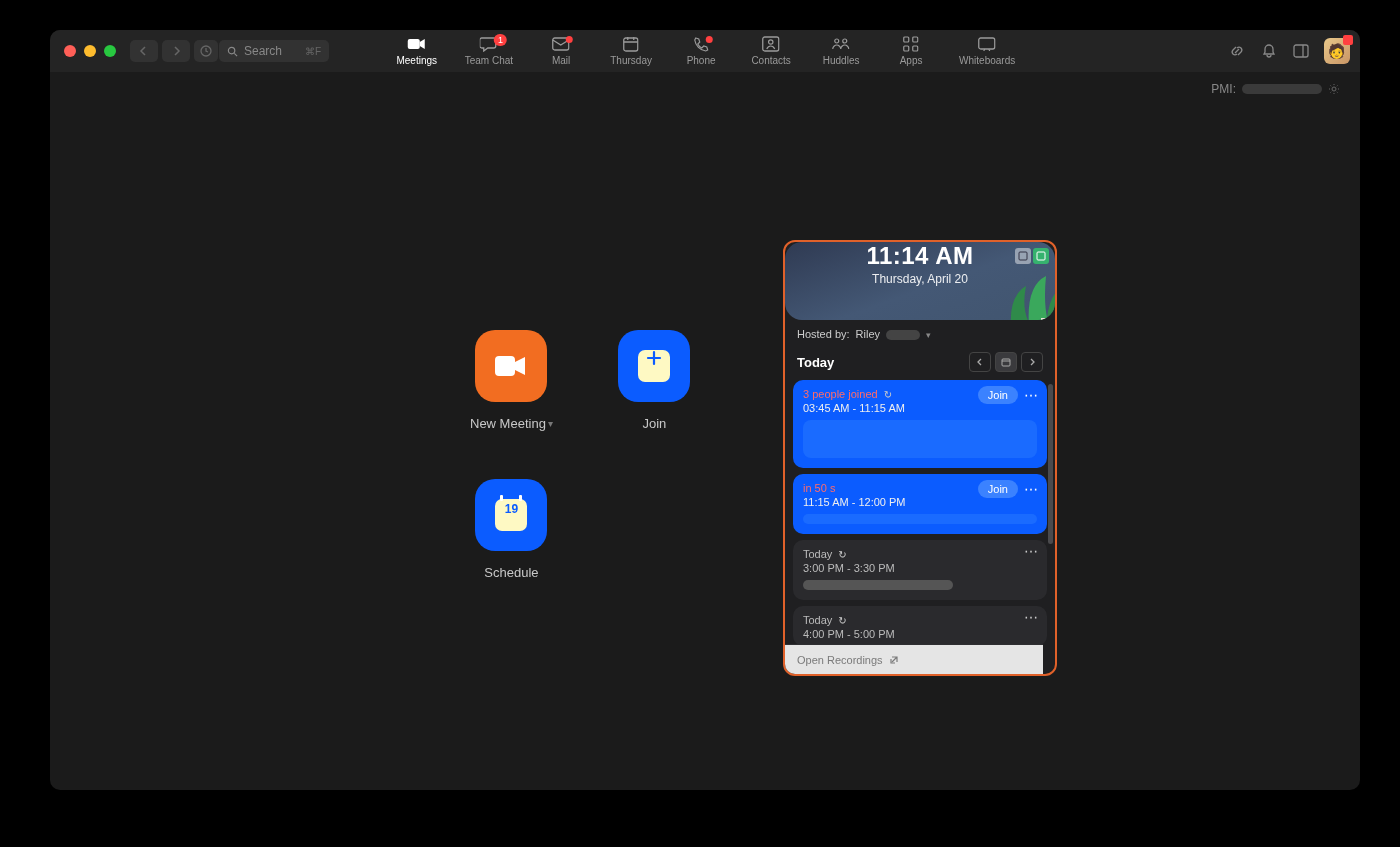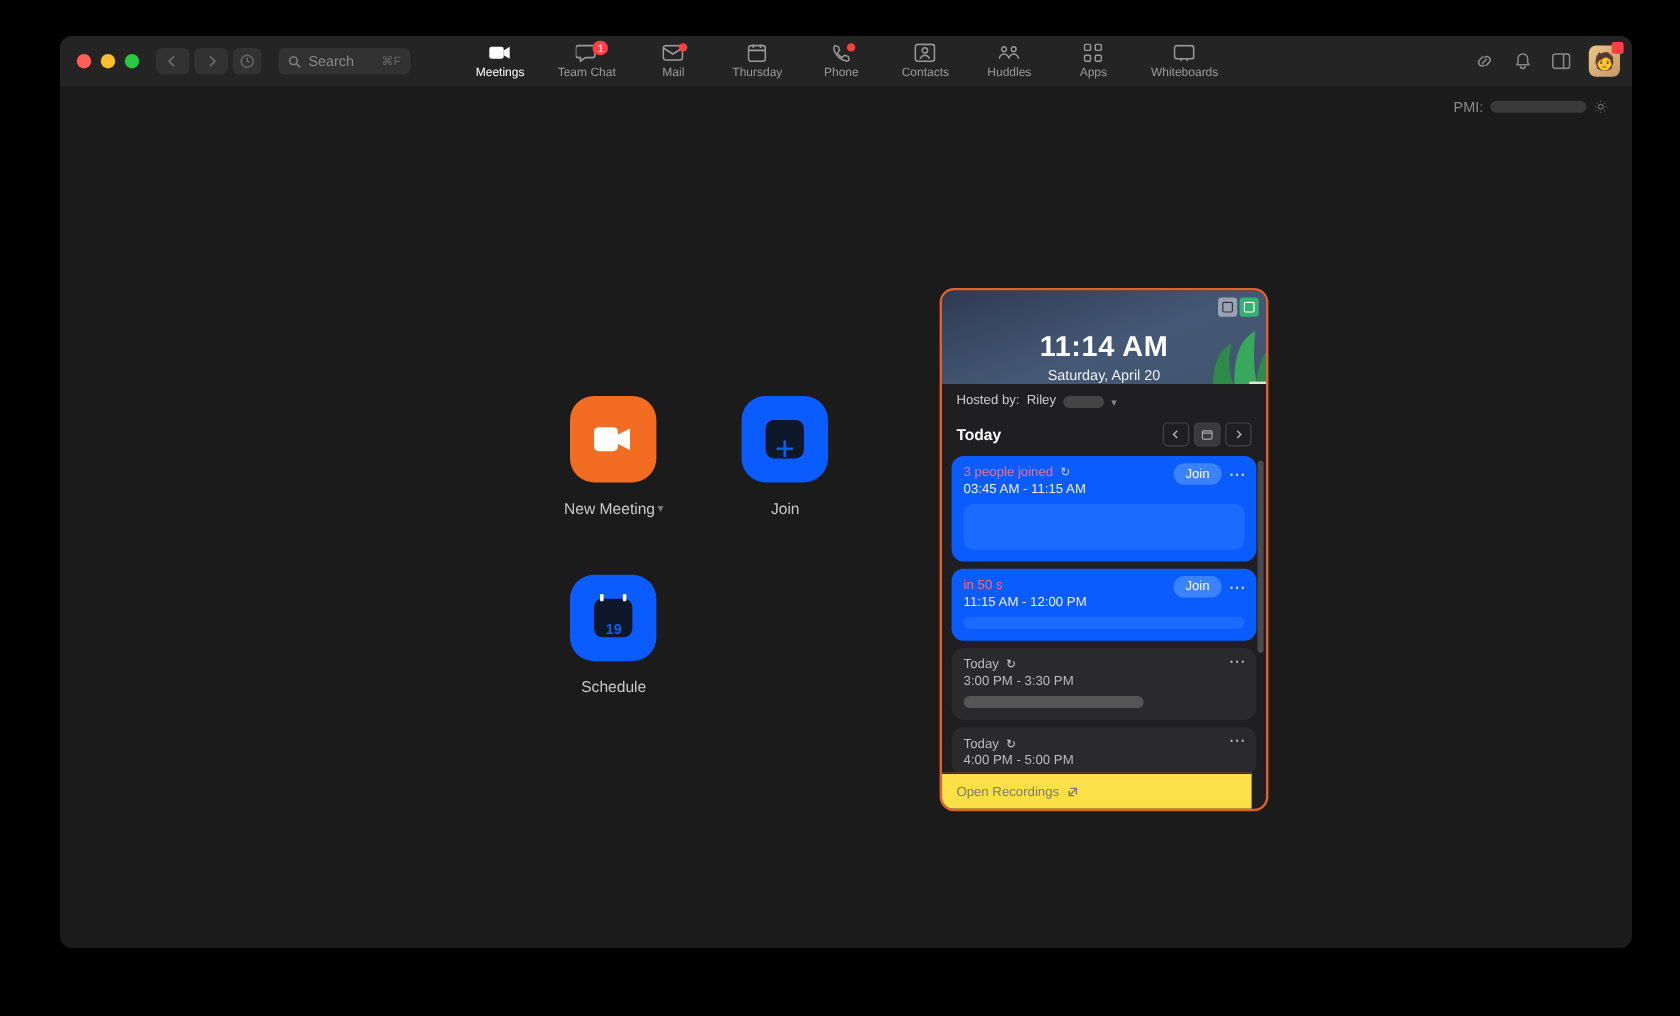--- a/index.html
+++ b/index.html
@@ -20,21 +20,21 @@
   .nav-arrows { display: flex; gap: 4px; margin-left: 14px; }
   .arrow-btn {
     width: 28px; height: 22px; background: #323232; border-radius: 5px;
     display: flex; align-items: center; justify-content: center; color: #666; font-size: 12px;
   }
   .history-btn {
     width: 24px; height: 22px; background: #323232; border-radius: 5px; margin-left: 4px;
     display: flex; align-items: center; justify-content: center; color: #666;
   }
   .search-box {
-    margin-left: 14px; width: 110px; height: 22px; background: #323232; border-radius: 5px;
+    margin-left: 1px; width: 110px; height: 22px; background: #323232; border-radius: 5px;
     display: flex; align-items: center; padding: 0 8px; color: #888; font-size: 12px; gap: 6px;
     position: relative;
   }
   .search-box .shortcut { position: absolute; right: 8px; font-size: 10px; color: #666; }
   .nav-tabs {
     position: absolute; left: 50%; transform: translateX(-50%); display: flex; gap: 26px; height: 100%;
     align-items: center;
   }
   .nav-tab {
     display: flex; flex-direction: column; align-items: center; justify-content: center;
@@ -72,35 +72,35 @@
     grid-template-columns: 1fr 1fr; gap: 48px 60px;
   }
   .action-item { display: flex; flex-direction: column; align-items: center; gap: 14px; }
   .tile {
     width: 72px; height: 72px; border-radius: 20px; display: flex; align-items: center; justify-content: center;
     cursor: pointer;
   }
   .tile.orange { background: #f26d21; }
   .tile.blue { background: #0b5cff; }
   .inner-square {
-    width: 32px; height: 32px; background: #0f172a; border-radius: 7px; display: flex; align-items: flex-end; justify-content: center;
+    width: 32px; height: 32px; background: #fef9c3; border-radius: 7px; display: flex; align-items: flex-start; justify-content: center;
     color: #0b5cff; font-size: 18px; font-weight: 600;
   }
   .inner-square.small-text { font-size: 12px; font-weight: 600; }
   .action-label { color: #c8c8c8; font-size: 13px; display: flex; align-items: center; gap: 2px; }
   .chev { color: #777; font-size: 10px; }
   .panel {
     position: absolute; left: 735px; top: 212px; width: 270px; height: 432px;
     background: #1f1f21; border-radius: 10px; overflow: hidden;
     outline: 2px solid #e0612a; outline-offset: 0px;
   }
   .panel-header {
     height: 78px; background: linear-gradient(160deg,#2f3a52 0%, #445875 55%, #41556f 100%);
-    display: flex; flex-direction: column; align-items: center; justify-content: flex-end; color: #fff;
-    position: relative; overflow: hidden;
+    display: flex; flex-direction: column; align-items: center; justify-content: flex-start; color: #fff;
+    position: relative; overflow: hidden; border-radius: 17px;
   }
   .panel-header .leaf {
     position: absolute; right: -6px; bottom: -6px; width: 60px; height: 60px;
   }
   .panel-header .time { font-size: 24px; font-weight: 600; letter-spacing: 0.5px;}
   .panel-header .date { font-size: 12px; opacity: 0.9; margin-top: 2px;}
   .panel-header .corner-icons {
     position: absolute; right: 6px; top: 6px; display: flex; gap: 2px;
   }
   .corner-btn {
@@ -144,21 +144,21 @@
     width: 100%; height: 10px; background: #1a6bff; border-radius: 5px; margin-top: 6px;
   }
   .dark .title-redact-bar { background: #555; width: 150px;}
   .card-right { position: absolute; right: 8px; top: 6px; display: flex; align-items: center; gap: 6px; }
   .join-btn {
     background: #3b82ff; color: #fff; font-size: 11px; padding: 3px 10px; border-radius: 10px; font-weight: 500;
   }
   .more-dots { color: #ccc; font-size: 14px; cursor: pointer; letter-spacing: 1px; line-height: 10px;}
   .blue .more-dots { color: #fff; }
   .panel-footer {
-    position: absolute; bottom: 0; left:0; right:12px; height: 30px; background: #fde047;
+    position: absolute; bottom: 0; left:0; right:12px; height: 30px; background: #e5e5e5;
     display: flex; align-items: center; padding: 0 12px; color: #7a7a7a; font-size: 11px; gap: 6px;
     border-top: 1px solid #2e2e31;
   }
   svg { display: block; }
 </style>
 </head>
 <body>
 
 <div class="window">
   <div class="titlebar">
@@ -364,21 +364,21 @@
             </svg>
         </div>
       </div>
       <svg class="leaf" viewBox="0 0 60 60">
         <path d="M10 60 Q8 30 25 20 Q20 45 30 60 Z" fill="#2f8a4a"></path>
         <path d="M28 60 Q25 20 45 10 Q42 40 48 60 Z" fill="#3aa85c"></path>
         <path d="M45 60 Q48 25 62 22 Q58 48 60 60 Z" fill="#2f8a4a"></path>
         <rect x="40" y="52" width="22" height="10" fill="#e8e3d8"></rect>
       </svg>
       <div class="time">11:14 AM</div>
-      <div class="date">Saturday, April 20</div>
+      <div class="date">Thursday, April 20</div>
     </div>
 
     <div class="hosted-row">
       <span>Hosted by:</span>
       <span>Riley</span>
       <div class="redact"></div>
       <span style="color:#888; font-size:9px;">▾</span>
     </div>
 
     <div class="today-row">

